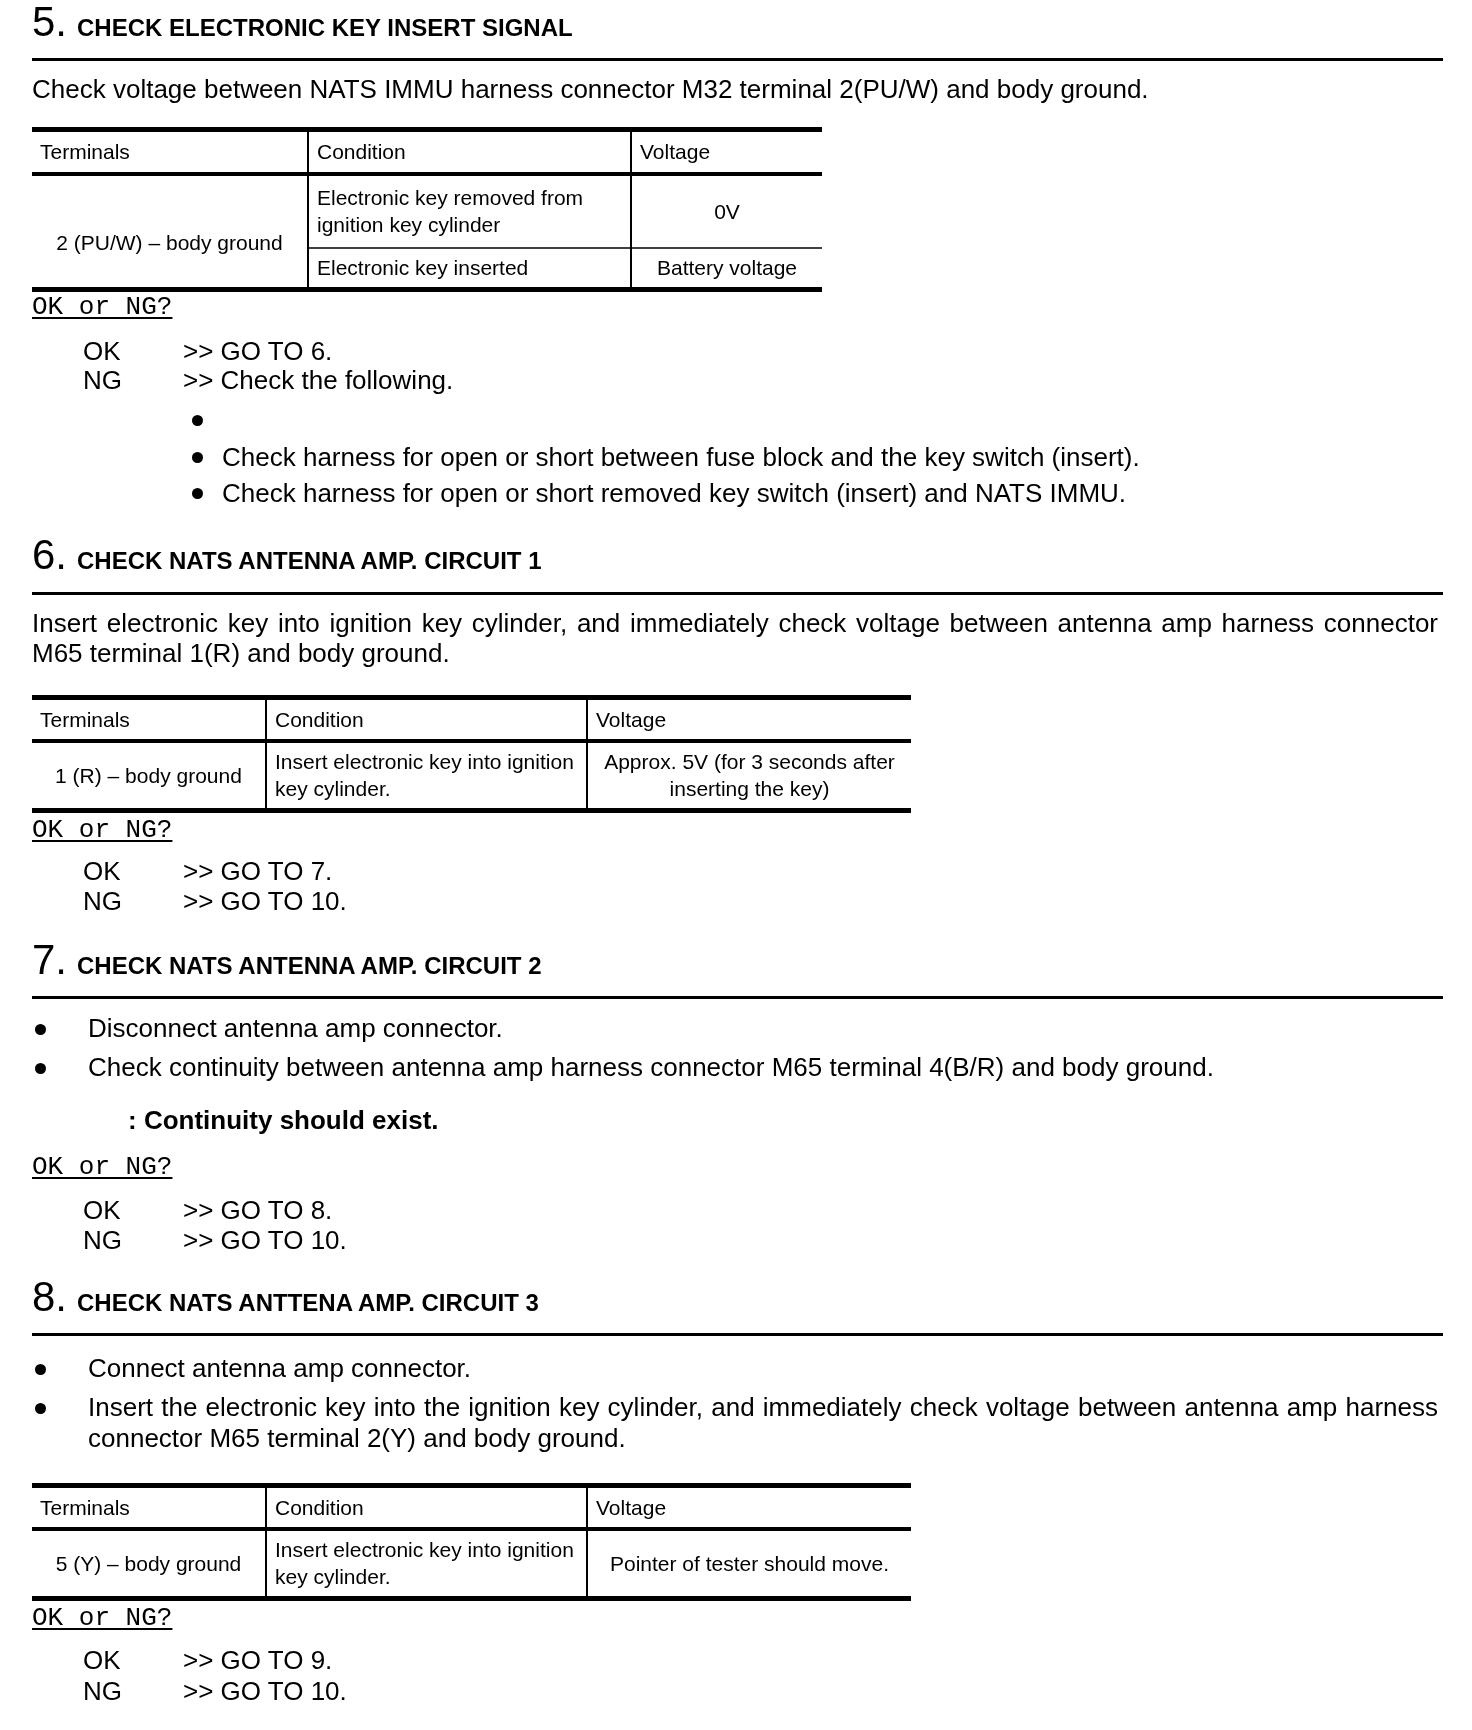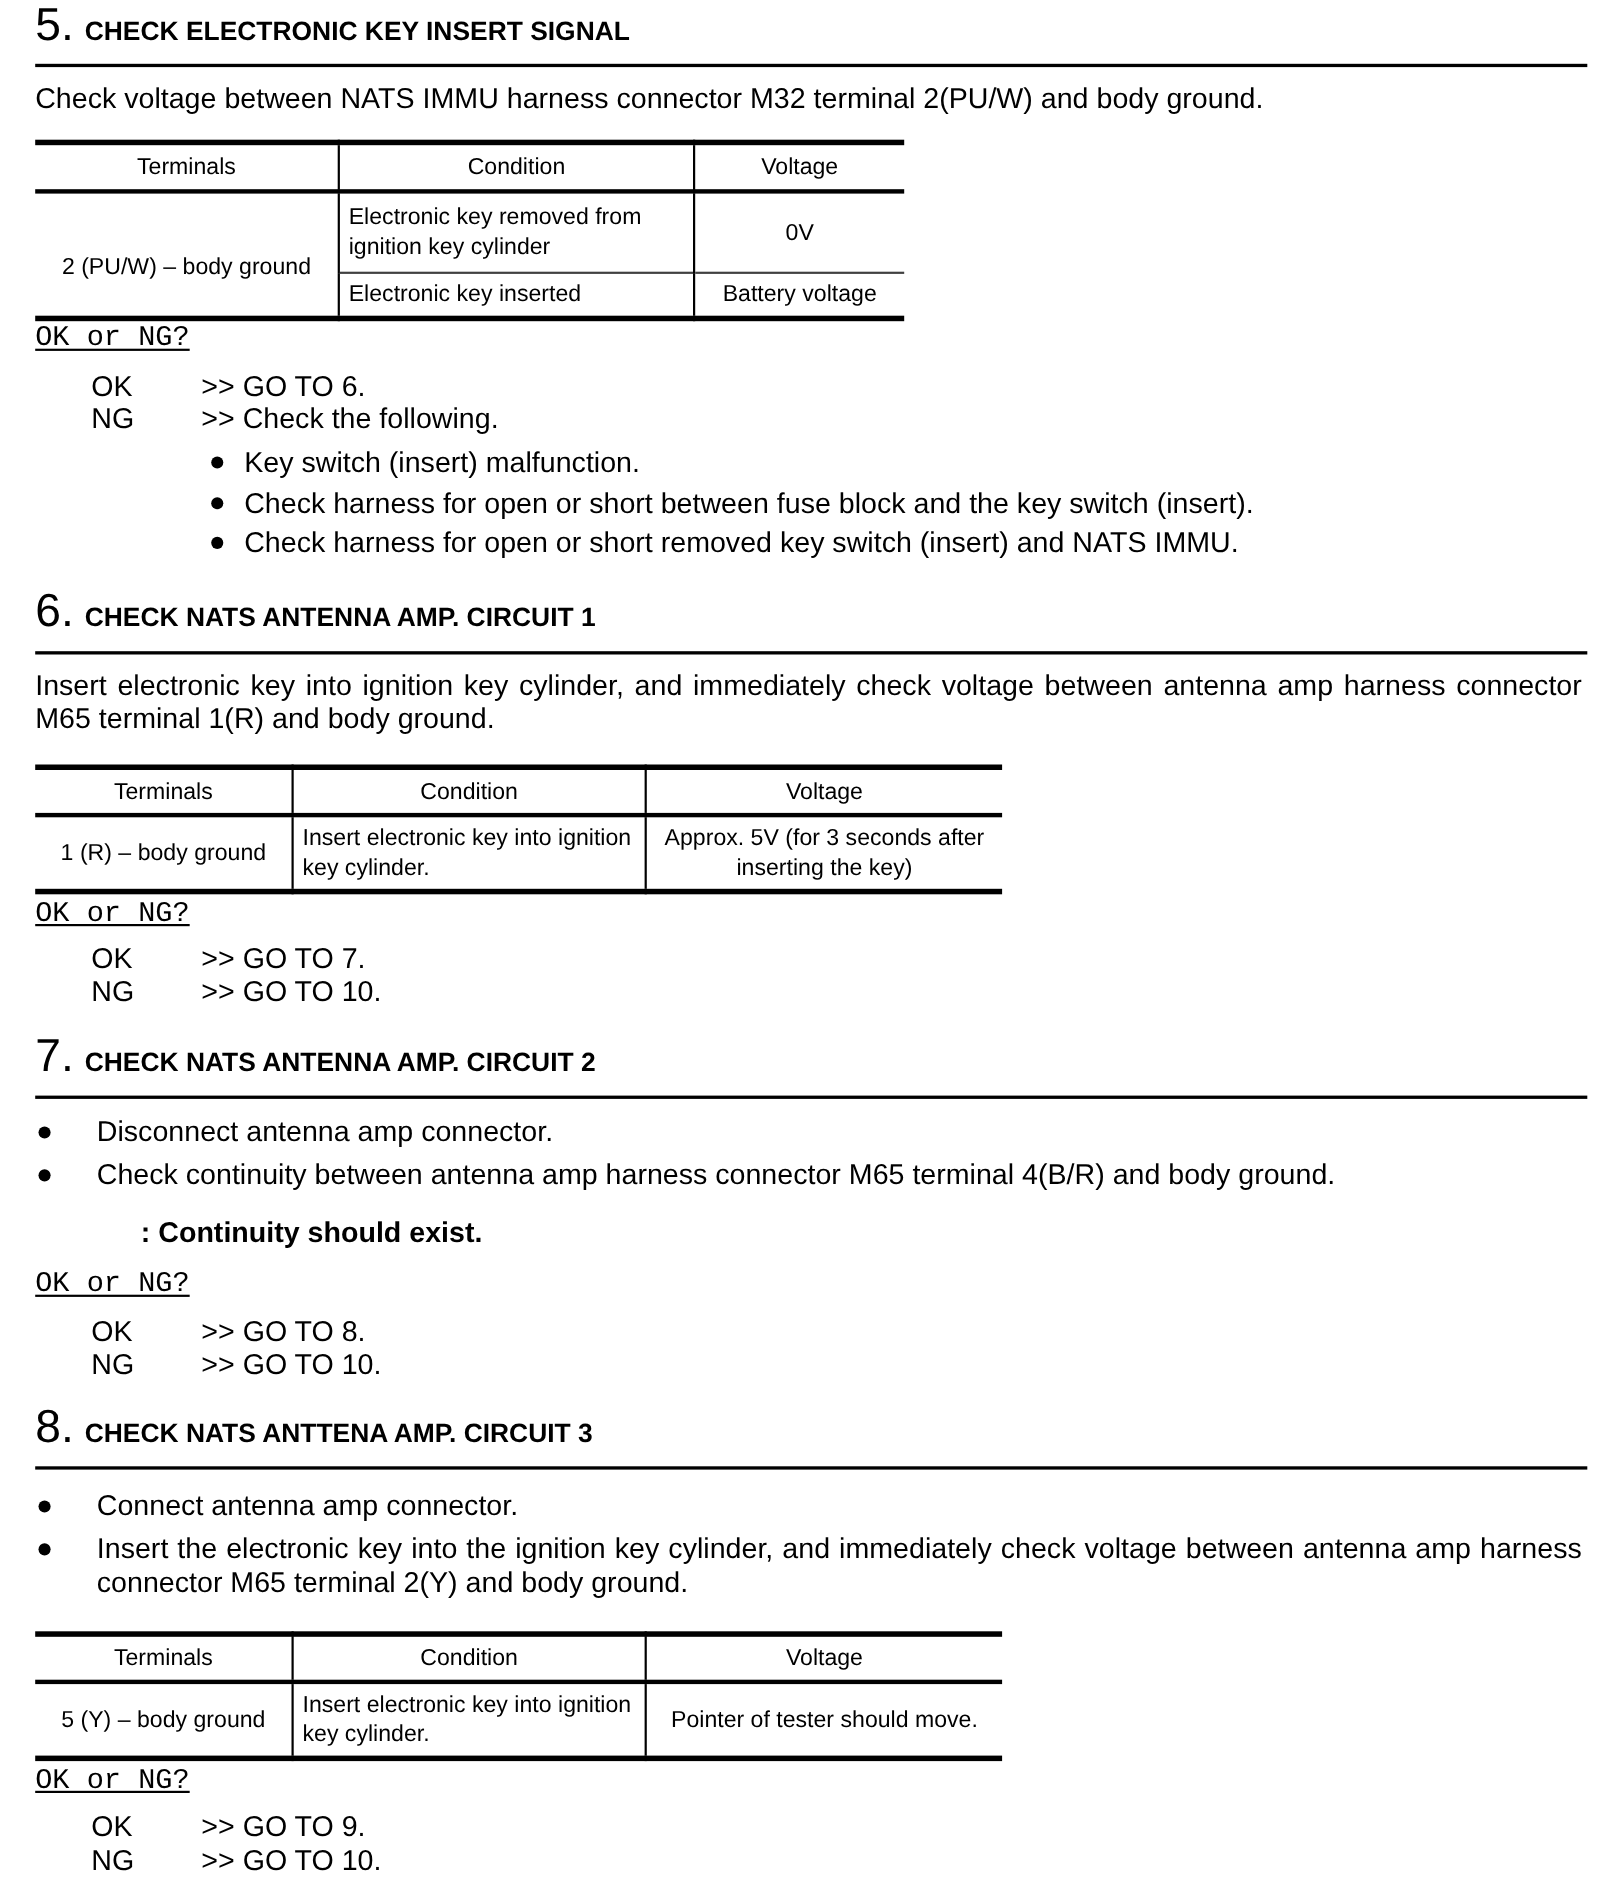--- a/index.html
+++ b/index.html
@@ -36,21 +36,21 @@
   table.spec {
     position: absolute; left: 32px; border-collapse: collapse;
     font-size: 21px; line-height: 27px;
   }
   table.spec th, table.spec td {
     border-left: 2px solid #000; padding: 0 8px; font-weight: normal;
   }
   table.spec th:first-child, table.spec td.first { border-left: none; }
   table.spec thead tr { border-top: 5px solid #000; border-bottom: 4px solid #000; }
   table.spec tbody { border-bottom: 5px solid #000; }
-  table.spec th { text-align: center; }
+  table.spec th { text-align: left; }
   table.spec td.c { text-align: center; }
   table.spec td.l { text-align: left; }
   table.spec tr.split td.sub { border-top: 2px solid #404040; }
 </style>
 </head>
 <body>
 
 <div class="abs heading" style="top:0px;">
   <span class="num">5.</span><span class="title">CHECK ELECTRONIC KEY INSERT SIGNAL</span>
 </div>
@@ -86,21 +86,20 @@
 <div class="abs oknglabel" style="top:292px;">OK or NG?</div>
 <div class="abs okrow" style="top:336px;">
   <span class="k">OK</span><span>&gt;&gt; GO TO 6.</span>
 </div>
 <div class="abs okrow" style="top:365px;">
   <span class="k">NG</span><span>&gt;&gt; Check the following.</span>
 </div>
 
 <div class="abs" style="left:0; top:405px; width:1472px; height:110px;">
   <div class="dot" style="left:192px; top:10px;"></div>
-  <div class="abs bul-sm" style="left:222px; top:0px;">Key switch (insert) malfunction.</div>
   <div class="dot" style="left:192px; top:47px;"></div>
   <div class="abs bul-sm" style="left:222px; top:37px;">Check harness for open or short between fuse block and the key switch (insert).</div>
   <div class="dot" style="left:192px; top:83px;"></div>
   <div class="abs bul-sm" style="left:222px; top:73px;">Check harness for open or short removed key switch (insert) and NATS IMMU.</div>
 </div>
 
 <div class="abs heading" style="top:533px;">
   <span class="num">6.</span><span class="title">CHECK NATS ANTENNA AMP. CIRCUIT 1</span>
 </div>
 <div class="abs rule" style="top:592px;"></div>

